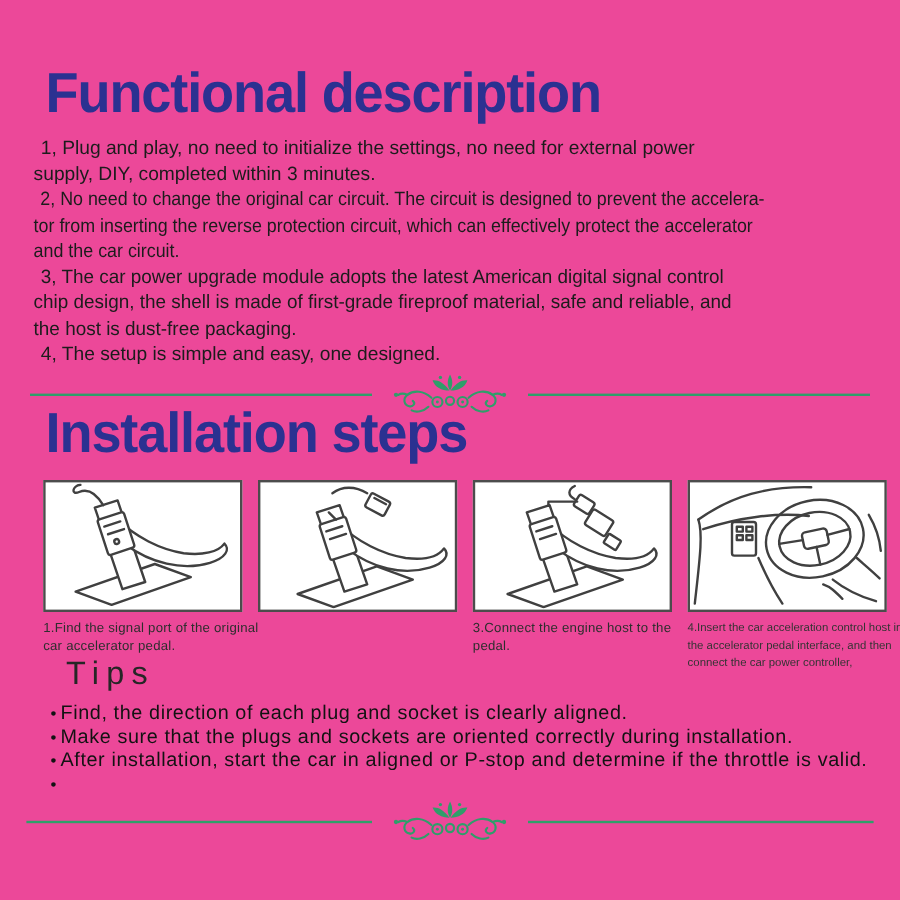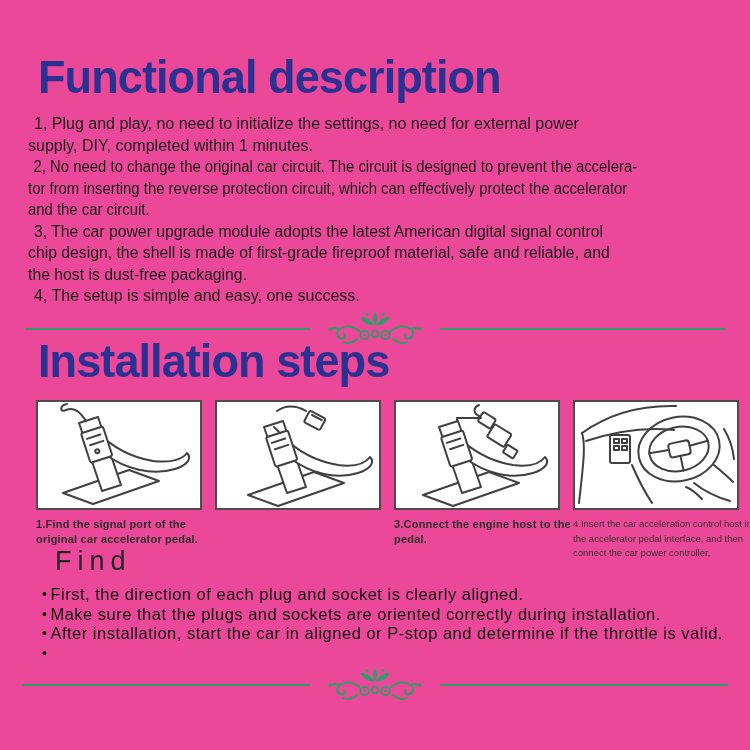--- a/index.html
+++ b/index.html
@@ -54,21 +54,21 @@
     background:#ffffff;
     border:2px solid #4c4c4c;
     box-sizing:border-box;
     padding:1px;
   }
   .step-box svg{width:100%;height:100%;display:block;}
   .step-caption{
     margin-top:7px;
     width:186px;
     font-size:11px;
-    font-weight:700;
+    font-weight:400;
     letter-spacing:.2px;
     line-height:1.4;
     color:#2e2e2e;
   }
   .step:last-child .step-caption{
     width:200px;
     font-size:9.5px;
     font-weight:400;
     letter-spacing:0;
     line-height:1.55;
@@ -92,34 +92,34 @@
 <body>
 
 <div class="page">
 
   <section>
     <h1 class="big-title" id="functional-title">Functional description</h1>
 
     <div class="func-list">
       <div class="func-item">
         <div class="fl">1, Plug and play, no need to initialize the settings, no need for external power</div>
-        <div class="fl">supply, DIY, completed within 1 minutes.</div>
+        <div class="fl">supply, DIY, completed within 3 minutes.</div>
       </div>
       <div class="func-item cond93">
         <div class="fl">2, No need to change the original car circuit. The circuit is designed to prevent the accelera-</div>
         <div class="fl">tor from inserting the reverse protection circuit, which can effectively protect the accelerator</div>
         <div class="fl">and the car circuit.</div>
       </div>
       <div class="func-item cond98">
         <div class="fl">3, The car power upgrade module adopts the latest American digital signal control</div>
         <div class="fl">chip design, the shell is made of first-grade fireproof material, safe and reliable, and</div>
         <div class="fl">the host is dust-free packaging.</div>
       </div>
       <div class="func-item">
-        <div class="fl">4, The setup is simple and easy, one success.</div>
+        <div class="fl">4, The setup is simple and easy, one designed.</div>
       </div>
     </div>
   </section>
 
   <div class="divider divider-1">
     <span class="dline"></span>
     <svg class="flourish" width="130" height="38" viewBox="0 0 130 38">
       <g fill="none" stroke="#2f9e6a" stroke-width="1.8" stroke-linecap="round">
         <path d="M65 2 C62.5 7 62.5 11 65 15.5 C67.5 11 67.5 7 65 2 Z" fill="#2f9e6a" stroke="none"></path>
         <path d="M64.5 15.5 C60 9 55 6.5 50.5 7 C52.5 12.5 58 15.5 64.5 15.5 Z" fill="#2f9e6a" stroke="none"></path>
@@ -251,25 +251,25 @@
             </g>
           </svg>
         </div>
         <div class="step-caption">4.Insert the car acceleration control host into the accelerator pedal interface, and then connect the car power controller,</div>
       </div>
 
     </div>
   </section>
 
   <section>
-    <h2 id="tips-title">Find</h2>
+    <h2 id="tips-title">Tips</h2>
     <div class="tips-list">
       <div class="tip-row">
         <span class="bullet">•</span>
-        <span>First, the direction of each plug and socket is clearly aligned.</span>
+        <span>Find, the direction of each plug and socket is clearly aligned.</span>
       </div>
       <div class="tip-row">
         <span class="bullet">•</span>
         <span>Make sure that the plugs and sockets are oriented correctly during installation.</span>
       </div>
       <div class="tip-row">
         <span class="bullet">•</span>
         <span>After installation, start the car in aligned or P-stop and determine if the throttle is valid.</span>
       </div>
       <div class="tip-row">

